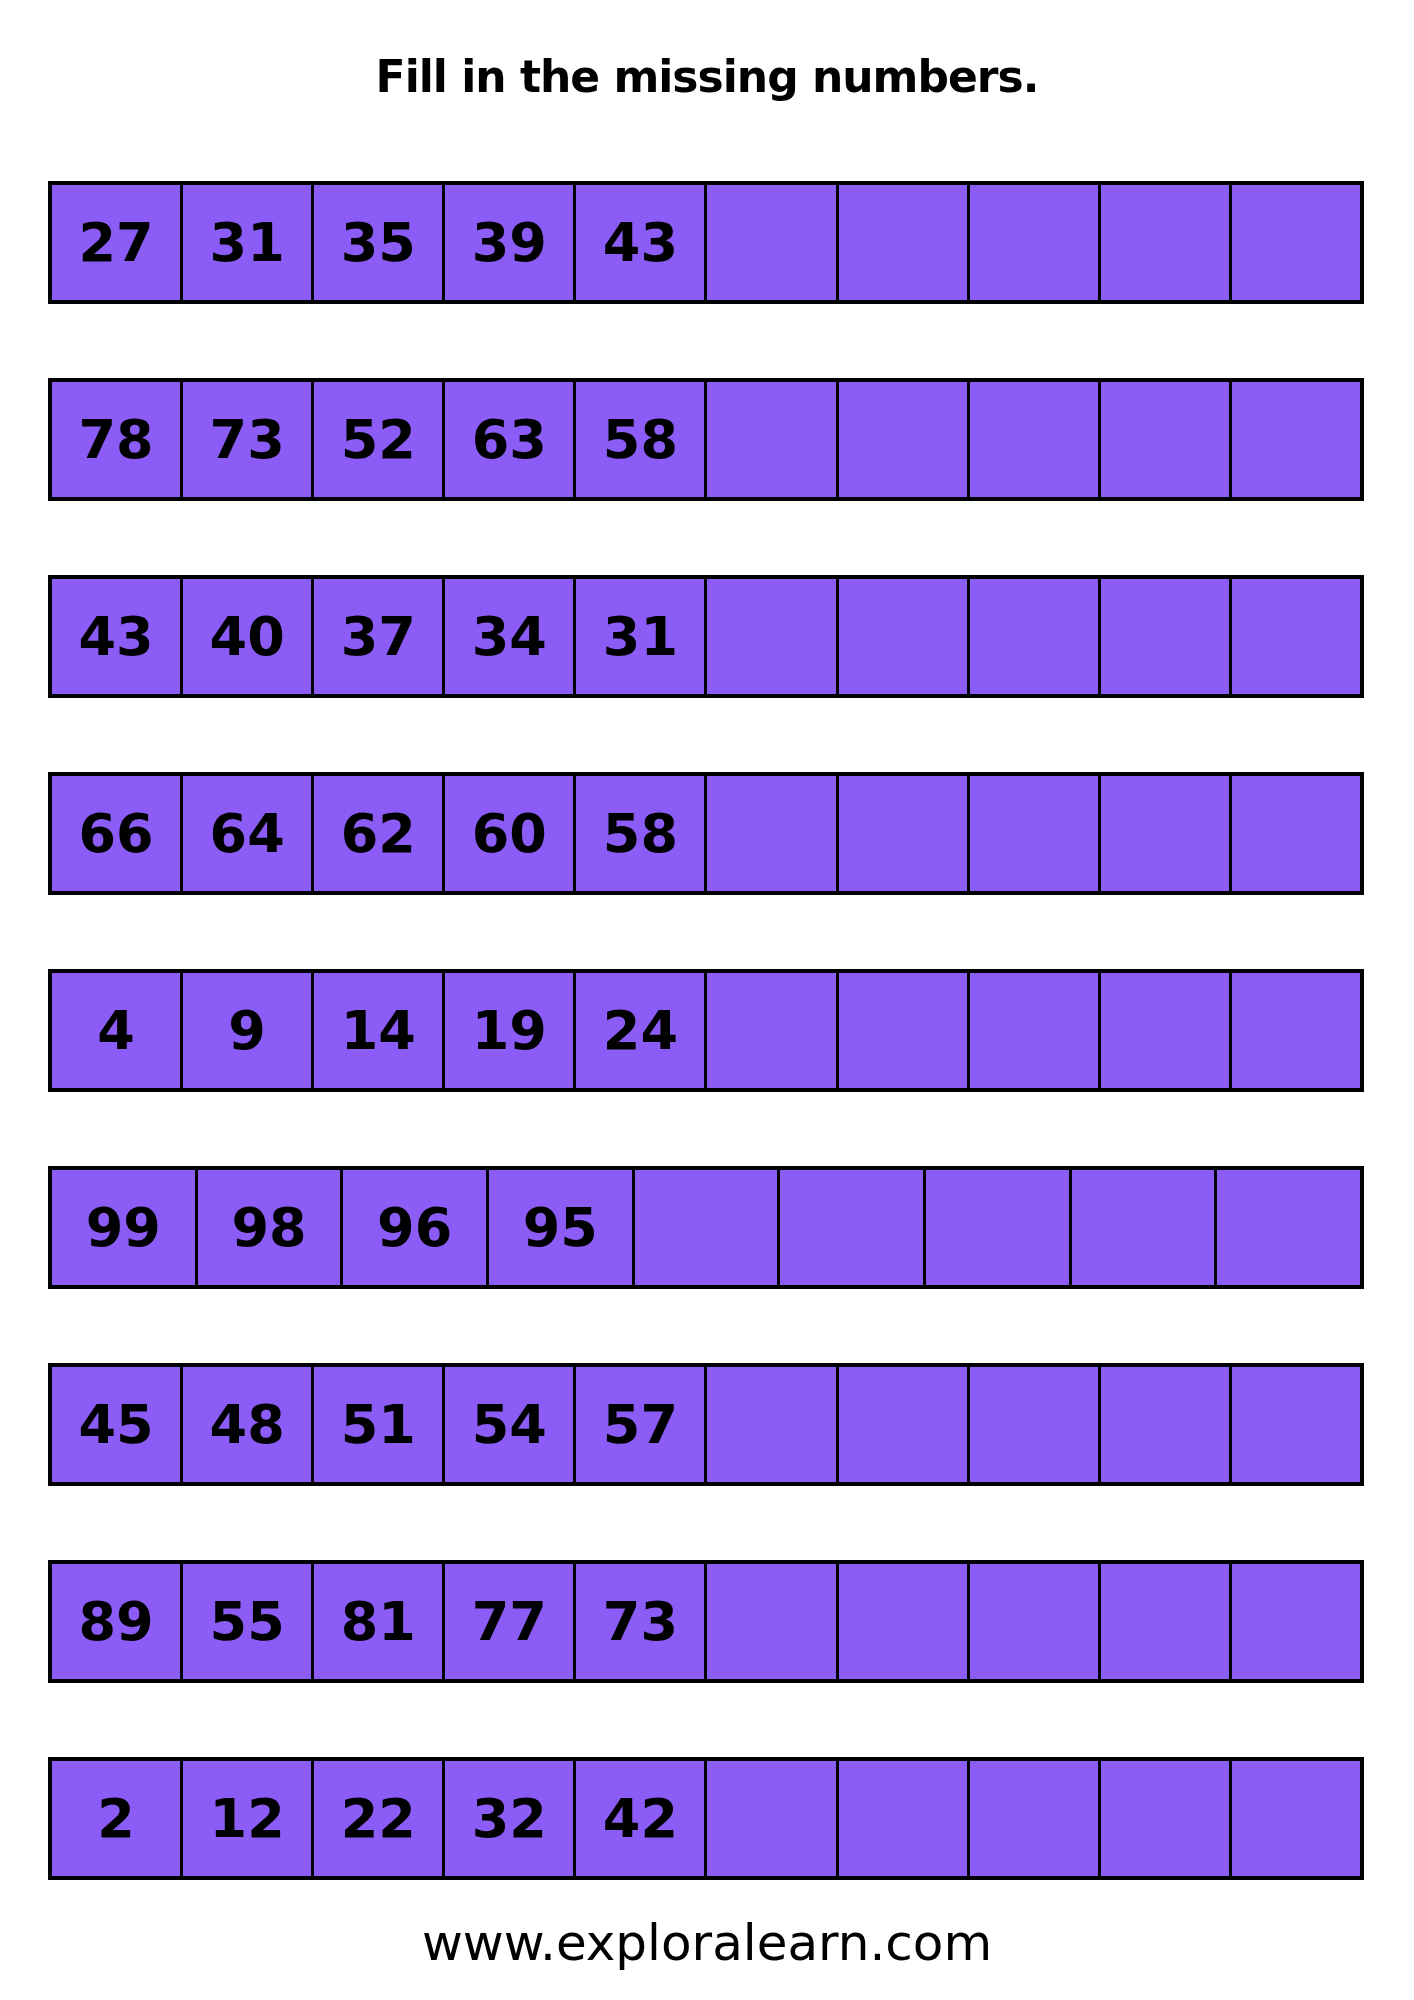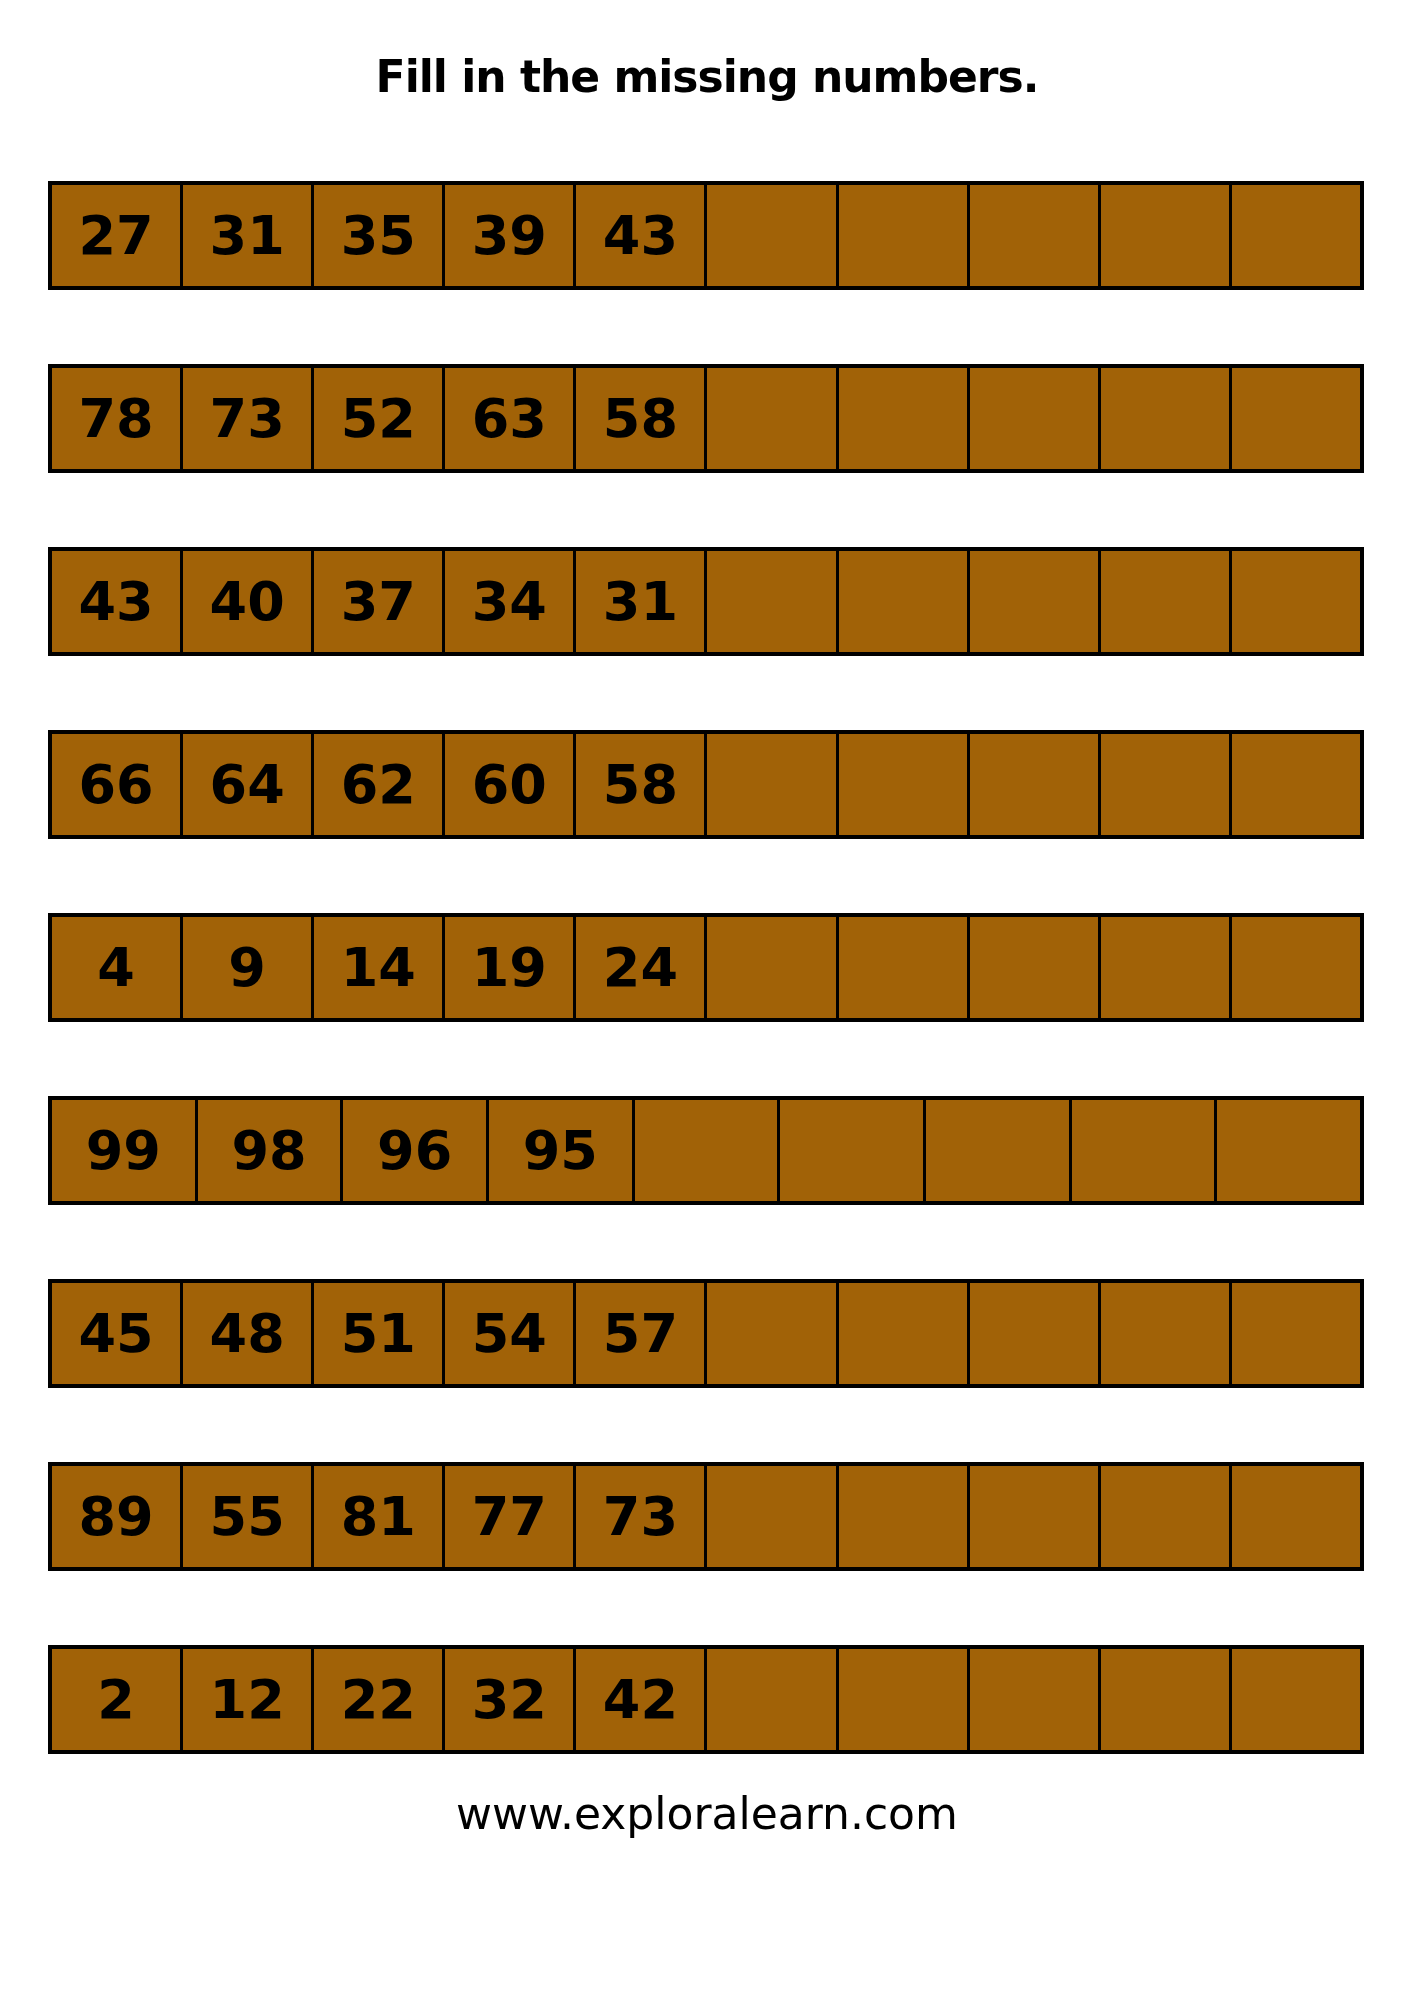--- a/index.html
+++ b/index.html
@@ -27,46 +27,46 @@
     letter-spacing: -1px;
     line-height: 1.15;
     font-family: "DejaVu Sans", sans-serif;
   }
   .rows-container {
     margin: 78px 0 0 48px;
   }
   .row {
     display: flex;
     width: 1316px;
-    height: 109px;
+    height: 123px;
     border: 4px solid #000000;
     box-sizing: border-box;
     margin-bottom: 74px;
-    background: #a16207;
+    background: #8b5cf6;
   }
   .row:last-child {
     margin-bottom: 0;
   }
   .cell {
     flex: 1 1 0;
     border-right: 3px solid #000000;
     display: flex;
     align-items: center;
     justify-content: center;
     font-size: 54px;
     font-weight: bold;
     font-family: "DejaVu Sans", sans-serif;
   }
   .cell:last-child {
     border-right: none;
   }
   .footer {
     margin-top: 34px;
     text-align: center;
-    font-size: 44px;
+    font-size: 50px;
     font-weight: normal;
     letter-spacing: 0px;
     font-family: "DejaVu Sans", sans-serif;
   }
 </style>
 </head>
 <body>
 
 <div class="sheet">
   <h1 class="title">Fill in the missing numbers.</h1>

